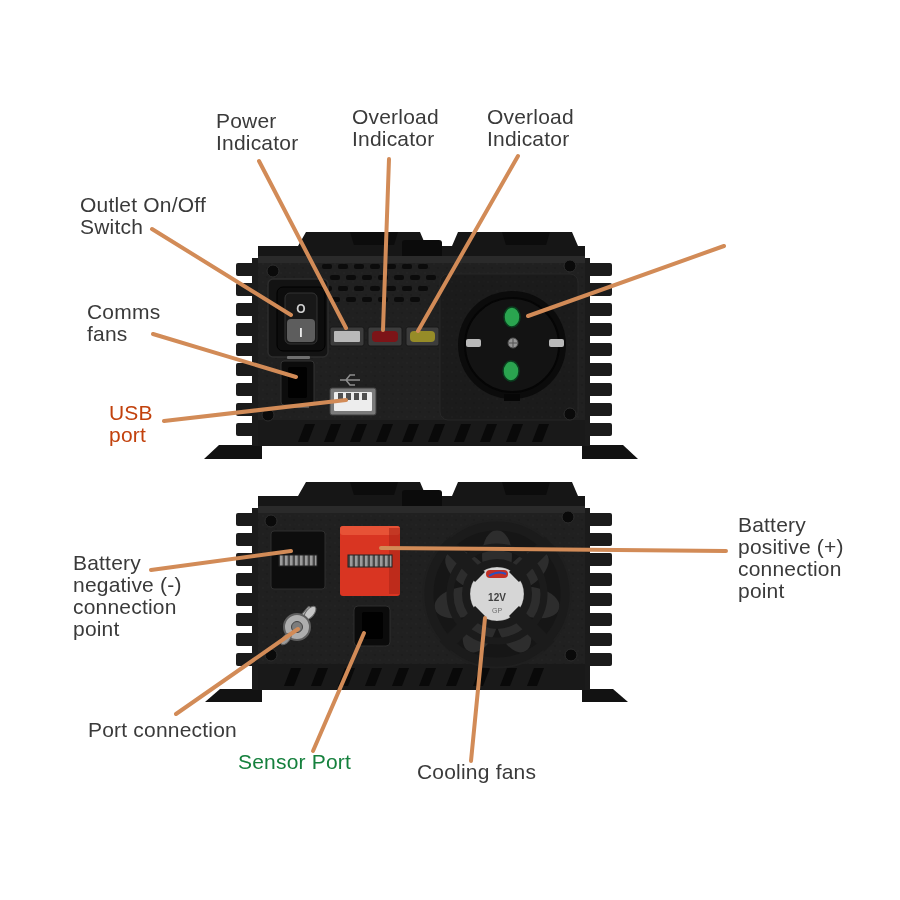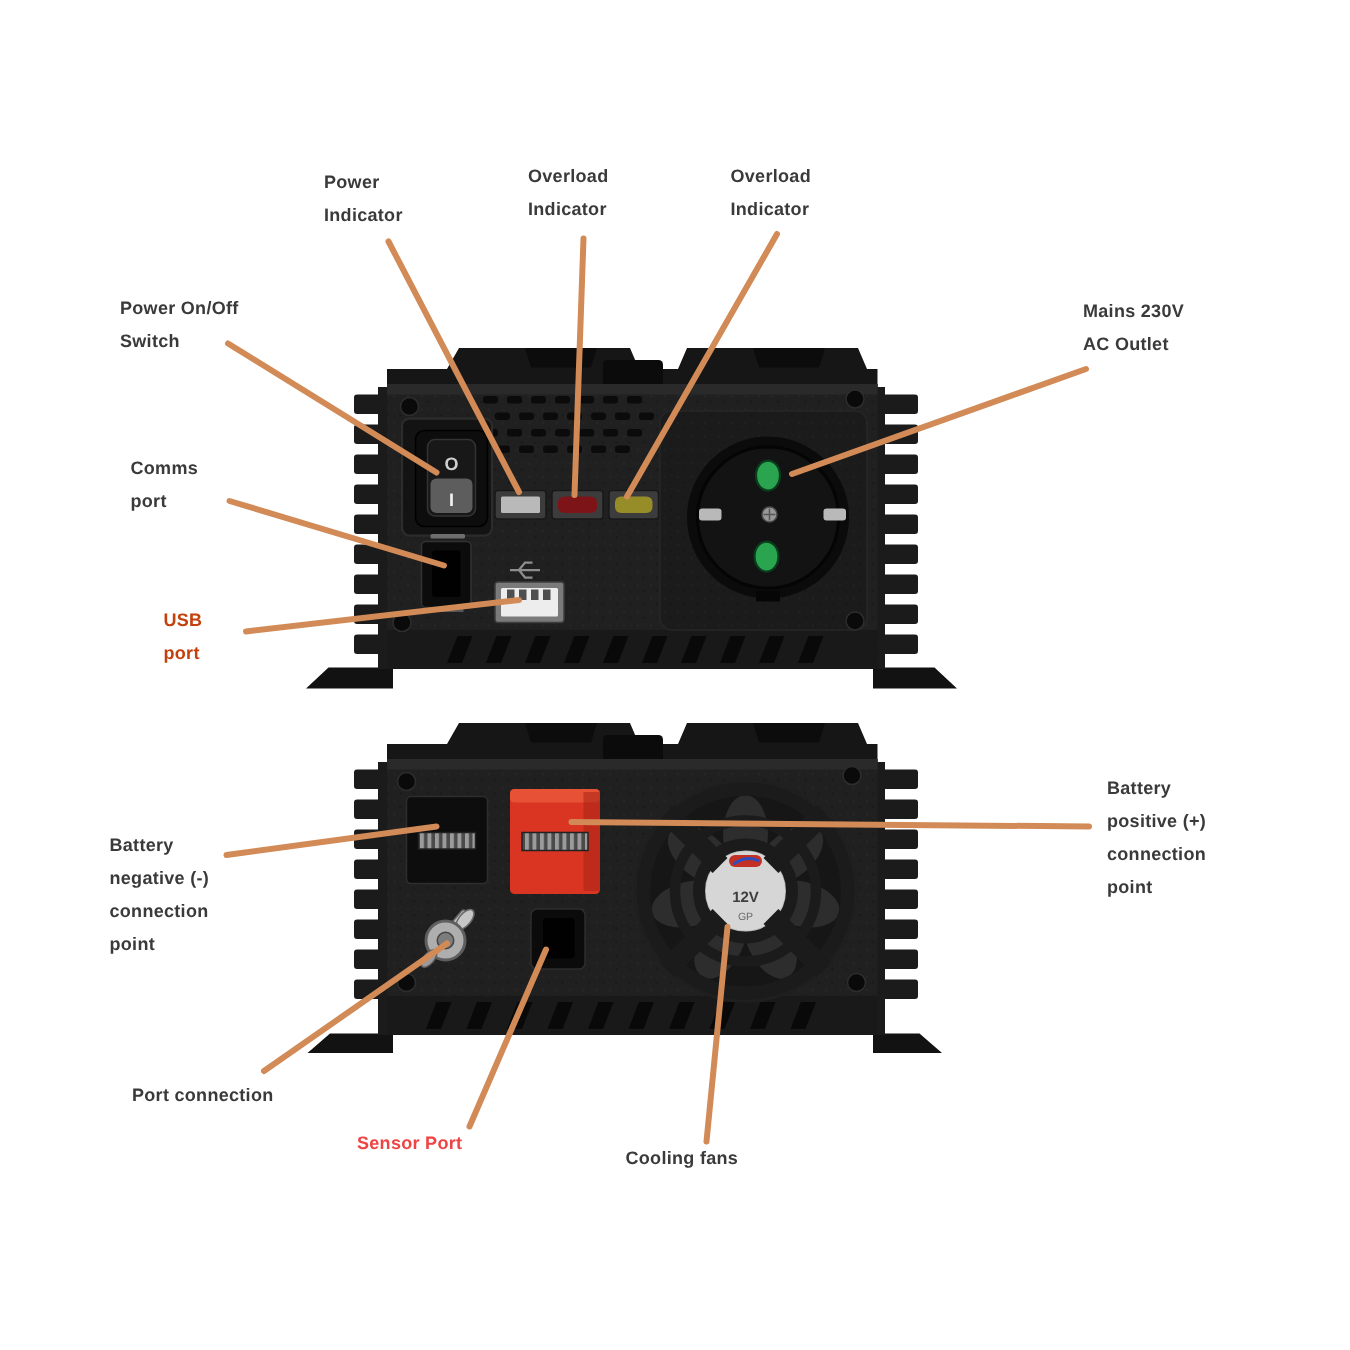--- a/index.html
+++ b/index.html
@@ -1,19 +1,19 @@
 <!DOCTYPE html>
 <html><head>
 <meta charset="utf-8">
 <style>
   html,body{margin:0;padding:0;background:#fff;}
   .stage{position:relative;width:900px;height:900px;background:#fff;overflow:hidden;
          font-family:"Liberation Sans",sans-serif;}
   .stage svg{position:absolute;left:0;top:0;}
-  .lbl{position:absolute;font-weight:bold;font-size:12px;line-height:22px;
+  .lbl{position:absolute;font-weight:normal;font-size:21px;line-height:22px;
        color:#3a3a3a;white-space:pre-line;letter-spacing:.2px;}
   text{font-family:"Liberation Sans",sans-serif;}
 </style>
 </head>
 <body>
 
 <div class="stage" style="background: rgb(255, 255, 255);">
 
 <svg width="900" height="900" viewBox="0 0 900 900">
   <defs>
@@ -293,38 +293,36 @@
     <line x1="153" y1="334" x2="296" y2="377" stroke="#d28b57"></line>
     <line x1="164" y1="421" x2="346" y2="400" stroke="#d28b57"></line>
     <line x1="151" y1="570" x2="291" y2="551" stroke="#d28b57"></line>
     <line x1="381" y1="548" x2="726" y2="551" stroke="#d28b57"></line>
     <line x1="176" y1="714" x2="298" y2="629" stroke="#d28b57"></line>
     <line x1="313" y1="751" x2="364" y2="633" stroke="#d28b57"></line>
     <line x1="471" y1="761" x2="485" y2="618" stroke="#d28b57"></line>
   </g>
 </svg>
 
-  <div class="lbl" style="left: 80px; top: 194px; color: rgb(58, 58, 58);">Power On/Off
+  <div class="lbl" style="left: 80px; top: 194px; color: rgb(58, 58, 58);">Outlet On/Off
 Switch</div>
   <div class="lbl" style="left: 216px; top: 110px; color: rgb(58, 58, 58);">Power
 Indicator</div>
   <div class="lbl" style="left: 352px; top: 106px; color: rgb(58, 58, 58);">Overload
 Indicator</div>
   <div class="lbl" style="left: 487px; top: 106px; color: rgb(58, 58, 58);">Overload
 Indicator</div>
-  <div class="lbl" style="left: 722px; top: 196px; color: rgb(58, 58, 58);">Mains 230V
-AC Outlet</div>
   <div class="lbl" style="left: 87px; top: 301px; color: rgb(58, 58, 58);">Comms
-port</div>
+fans</div>
   <div class="lbl" style="left: 109px; top: 402px; color: #c2410c;">USB
 port</div>
   <div class="lbl" style="left: 73px; top: 552px; color: rgb(58, 58, 58);">Battery
 negative (-)
 connection
 point</div>
   <div class="lbl" style="left: 738px; top: 514px; color: rgb(58, 58, 58);">Battery
 positive (+)
 connection
 point</div>
   <div class="lbl" style="left: 88px; top: 719px; color: rgb(58, 58, 58);">Port connection</div>
-  <div class="lbl" style="left: 238px; top: 751px; color: #ef4444;">Sensor Port</div>
+  <div class="lbl" style="left: 238px; top: 751px; color: #15803d;">Sensor Port</div>
   <div class="lbl" style="left: 417px; top: 761px; color: rgb(58, 58, 58);">Cooling fans</div>
 </div>
 
 </body></html>

